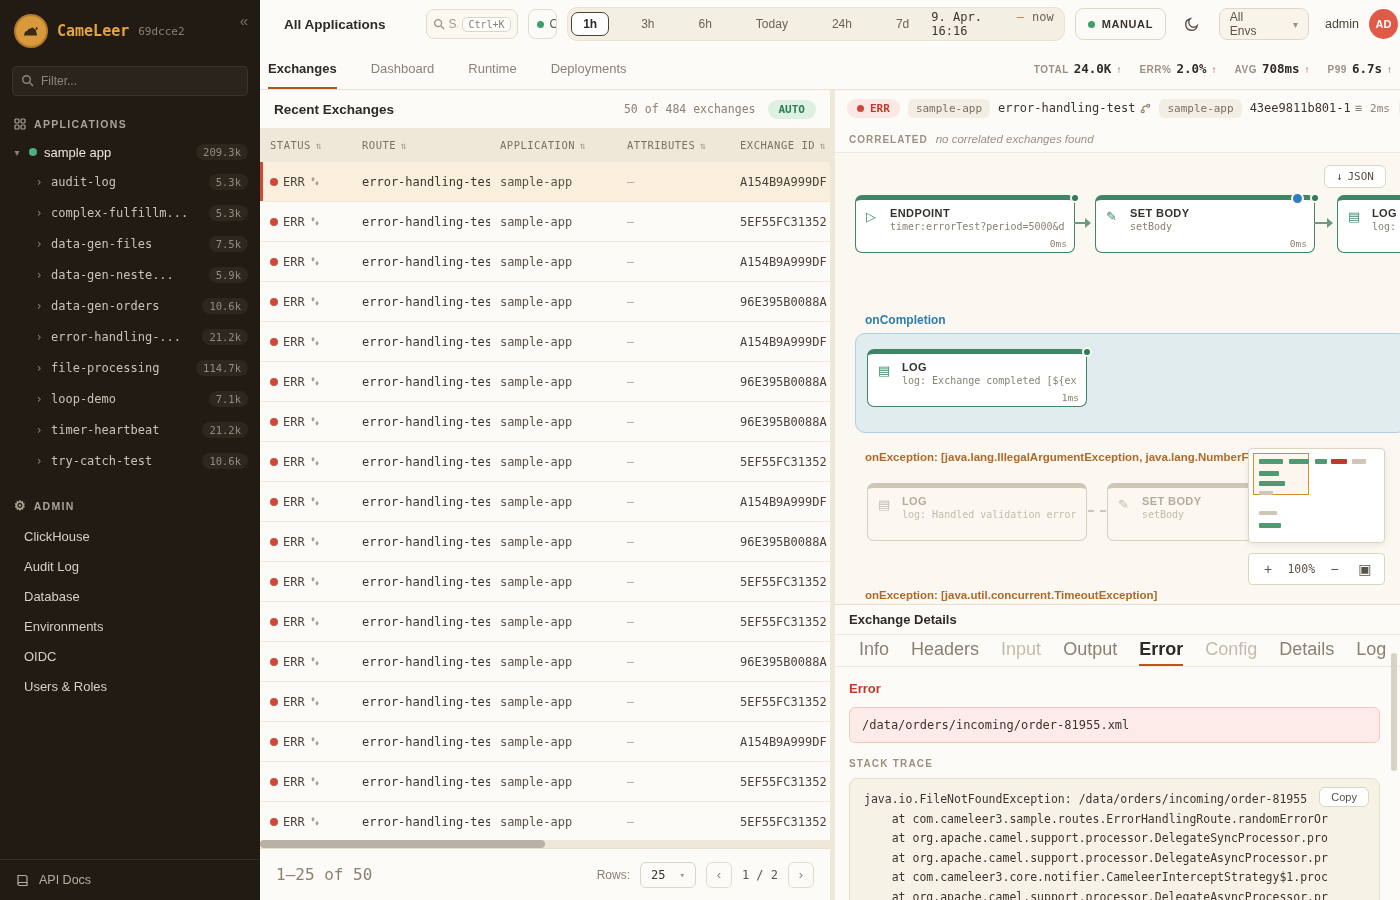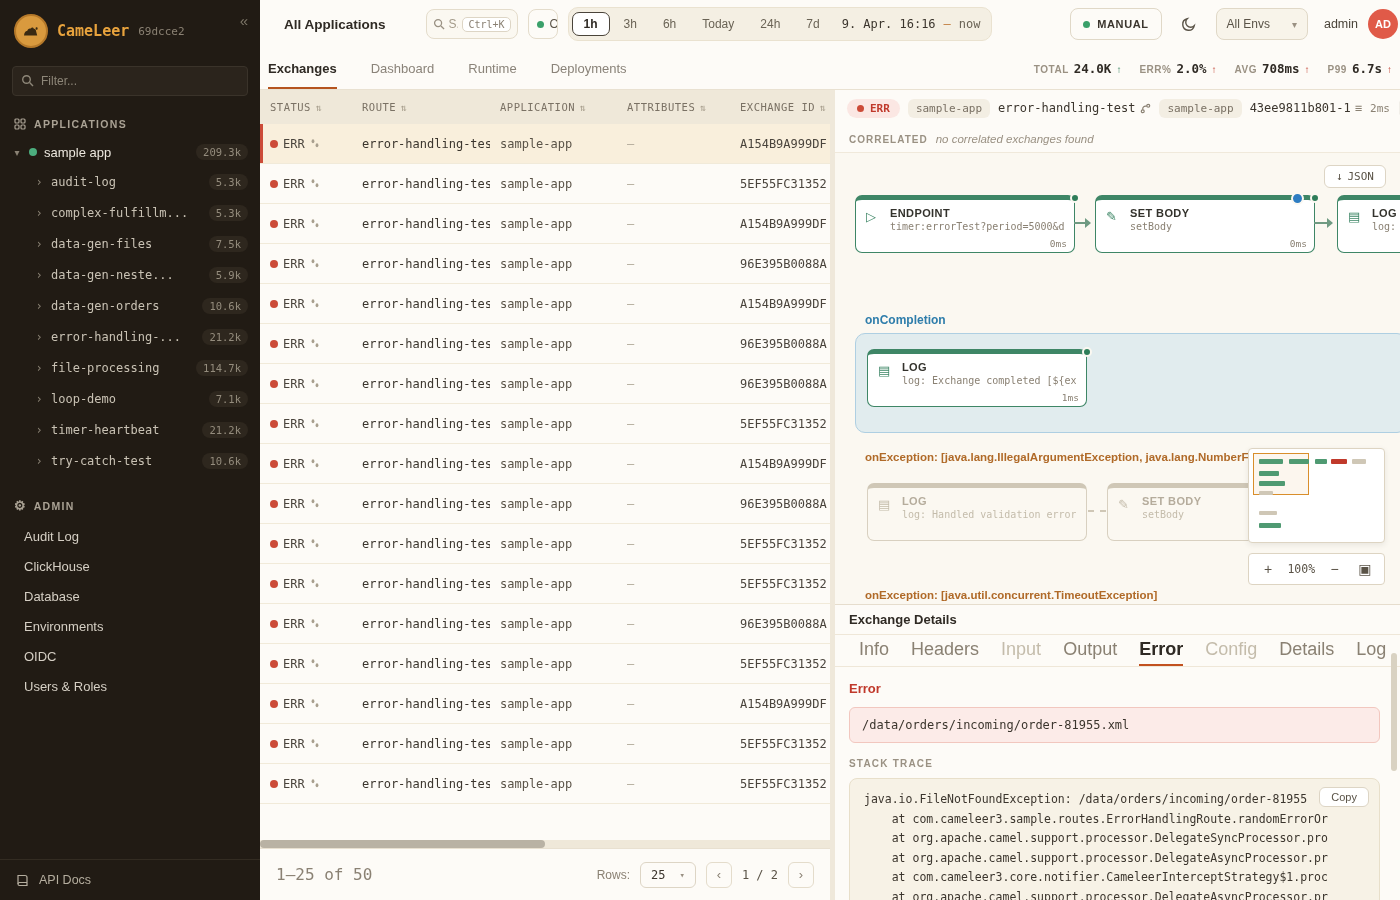--- a/index.html
+++ b/index.html
@@ -46,21 +46,21 @@
   .search-box input{flex:1;min-width:0;border:none;background:none;outline:none;font-size:12px;color:#5a5347}
   .search-box input::placeholder{color:#a49b8a}
   .kbd{border:1px solid #ddd5c5;background:#fff;border-radius:5px;padding:1px 5px;
     font-family:"DejaVu Sans Mono",monospace;font-size:10px;color:#8a8173;white-space:nowrap}
   .live-pill{height:30px;width:30px;border:1px solid #e4dccb;border-radius:8px;display:flex;align-items:center;
     gap:6px;padding:0 8px;overflow:hidden;background:#fdfbf7;cursor:pointer}
   .live-pill .gdot{width:7px;height:7px;border-radius:50%;background:#3aa06a;flex-shrink:0}
   .live-pill span{font-size:12px;color:#5a5347}
   .time-group{display:flex;align-items:center;background:#f4efe3;border:1px solid #eae2d0;border-radius:10px;
     padding:3px 10px 3px 3px;gap:10px;height:34px}
-  .tr-btns{display:flex;gap:2px;align-items:center}
+  .tr-btns{display:flex;gap:20px;align-items:center}
   .tr-btn{border:1.5px solid transparent;background:none;border-radius:7px;padding:4px 11px;font-size:12px;
     color:#6a6355;cursor:pointer;font-family:"Liberation Sans",sans-serif}
   .tr-btn.active{background:#fff;border-color:#4a443a;font-weight:bold;color:#2f2a24}
   .date-range{font-family:"DejaVu Sans Mono",monospace;font-size:12px;color:#3b352d;display:flex;gap:8px;cursor:pointer}
   .date-range .ds{color:#c07b3a}
   .date-range .dt{color:#6a6355}
   .manual-btn{margin-left:auto;height:32px;border:1px solid #e0d8c7;border-radius:8px;background:#fdfbf7;
     display:flex;gap:7px;align-items:center;padding:0 12px;font-size:11px;font-weight:bold;letter-spacing:.6px;
     color:#3b352d;cursor:pointer}
   .manual-btn .gdot{width:7px;height:7px;border-radius:50%;background:#3aa06a}
@@ -312,25 +312,25 @@
       </div>
 
     <div class="admin-block">
       <div class="side-section">
         <span class="gear">⚙</span>
         <span>ADMIN</span>
       </div>
       <div>
 
           <div class="admin-row">
+            <span>ClickHouse</span>
+          </div>
+
+          <div class="admin-row">
             <span>Audit Log</span>
-          </div>
-
-          <div class="admin-row">
-            <span>ClickHouse</span>
           </div>
 
           <div class="admin-row">
             <span>Database</span>
           </div>
 
           <div class="admin-row">
             <span>Environments</span>
           </div>
 
@@ -457,20 +457,25 @@
             <span class="s-label">P99</span>
             <span class="s-value">6.7s</span>
             <span class="s-caret">↑</span>
           </div>
         </div>
     </nav>
 
     <div class="content">
 
       <section class="left-panel">
+        <div class="panel-head">
+          <span class="panel-title">Recent Exchanges</span>
+          <span class="count-text">50 of 484 exchanges</span>
+          <span class="auto-badge">AUTO</span>
+        </div>
 
         <div class="table-head">
 
             <div class="hcell">
               <span>STATUS</span>
               <span class="sort">⇅</span>
             </div>
 
             <div class="hcell">
               <span>ROUTE</span>

